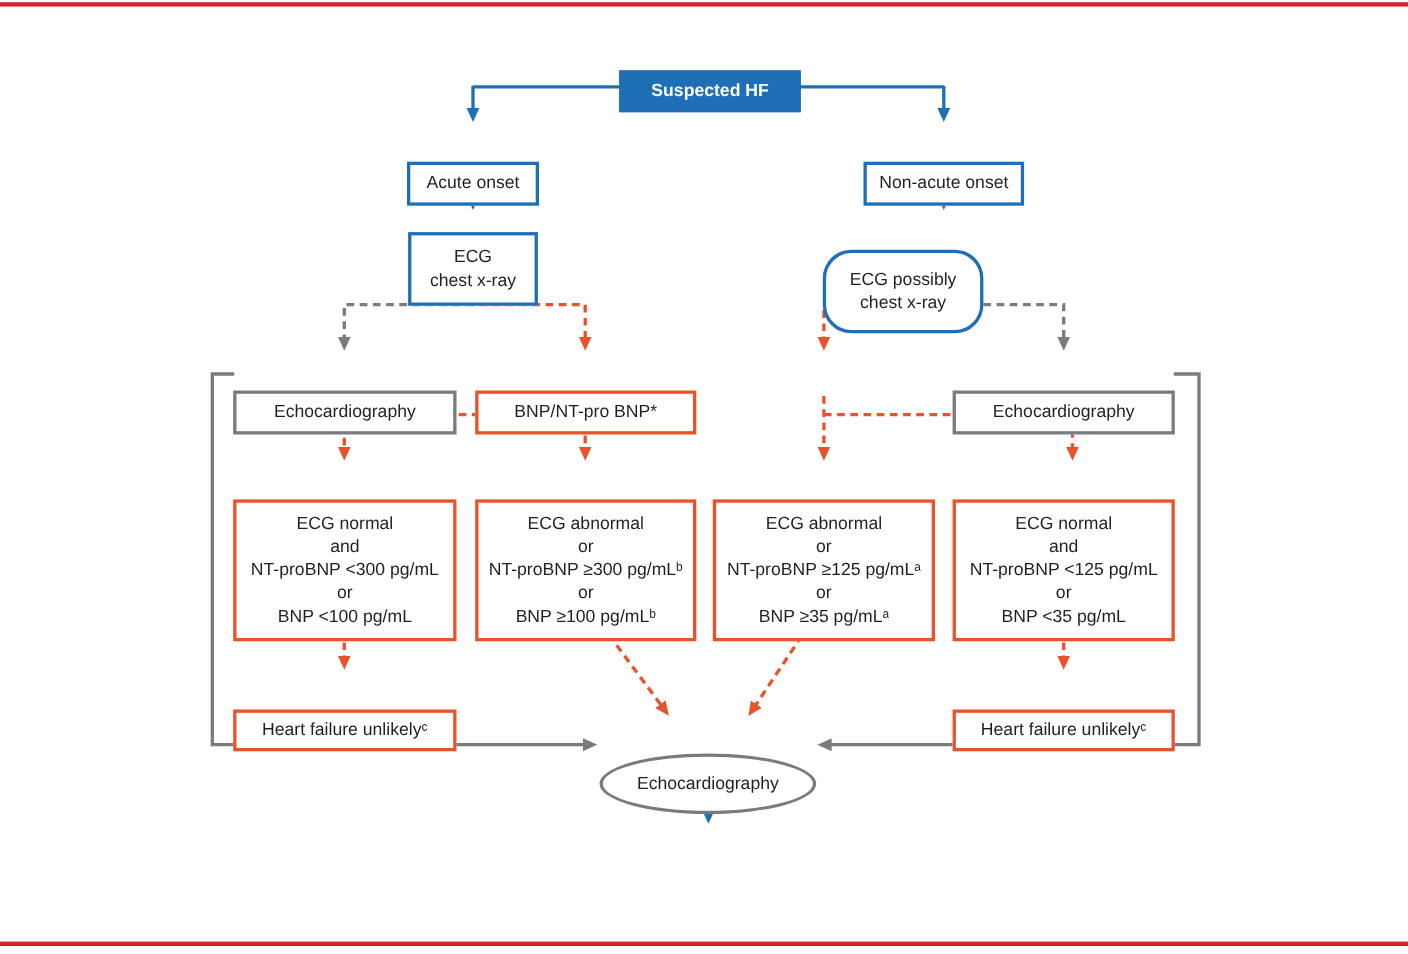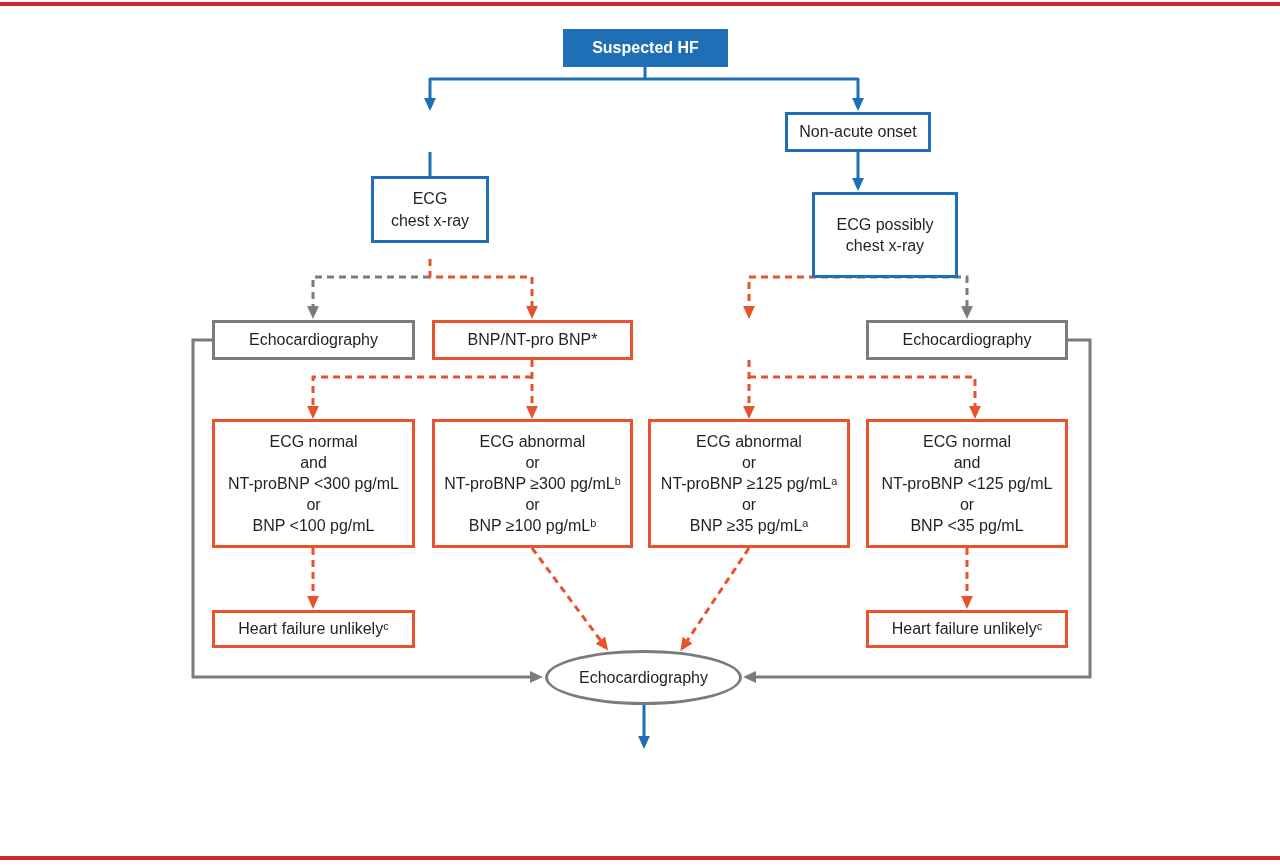--- a/index.html
+++ b/index.html
@@ -14,21 +14,21 @@
   .st-blue{stroke:var(--blue);stroke-width:3;fill:none;}
   .st-orange{stroke:var(--orange);stroke-width:3;fill:none;stroke-dasharray:7 5;}
   .st-gray-d{stroke:var(--gray);stroke-width:3;fill:none;stroke-dasharray:7 5;}
   .st-gray{stroke:var(--gray);stroke-width:3;fill:none;}
   .mk-blue{fill:var(--blue);}
   .mk-orange{fill:var(--orange);}
   .mk-gray{fill:var(--gray);}
   .box{
     position:absolute;background:#fff;box-sizing:border-box;
     display:flex;align-items:center;justify-content:center;text-align:center;
-    font-size:16px;line-height:1.32;white-space:pre-line;
+    font-size:16px;line-height:1.32;white-space:pre-line;margin-top:35px;
   }
   .b-blue{border:3px solid var(--blue);}
   .b-orange{border:3px solid var(--orange);}
   .b-gray{border:3px solid var(--gray);}
   .filled{background:var(--blue);border:3px solid var(--blue);color:#fff;font-weight:bold;}
   .ellipse{border-radius:50%;border:3px solid var(--gray);}
 </style>
 </head>
 <body>
 
@@ -78,25 +78,26 @@
     </g>
 
     <g>
       <path class="st-gray" d="M213,340 L193,340 L193,677 L531,677" marker-end="url(#m-gray)"></path>
       <path class="st-gray" d="M1067,340 L1090,340 L1090,677 L755,677" marker-end="url(#m-gray)"></path>
     </g>
   </svg>
 
   <div class="box filled" style="left:563px;top:29px;width:165px;height:38px;">Suspected HF</div>
 
+  <div class="box b-blue" style="left:370px;top:112px;width:120px;height:40px;">Acute onset</div>
   <div class="box b-blue" style="left:785px;top:112px;width:146px;height:40px;">Non-acute onset</div>
 
   <div class="box b-blue" style="left:371px;top:176px;width:118px;height:67px;">ECG
 chest x-ray</div>
-  <div class="box b-blue" style="left:812px;top:192px;width:146px;height:86px;">ECG possibly
+  <div class="box b-blue" style="left:748px;top:192px;width:146px;height:76px;border-radius:26px;">ECG possibly
 chest x-ray</div>
 
   <div class="box b-gray" style="left:212px;top:320px;width:203px;height:40px;">Echocardiography</div>
   <div class="box b-orange" style="left:432px;top:320px;width:201px;height:40px;">BNP/NT-pro BNP*</div>
   <div class="box b-gray" style="left:866px;top:320px;width:202px;height:40px;">Echocardiography</div>
 
   <div class="box b-orange" style="left:212px;top:419px;width:203px;height:129px;">ECG normal
 and
 NT-proBNP &lt;300 pg/mL
 or

